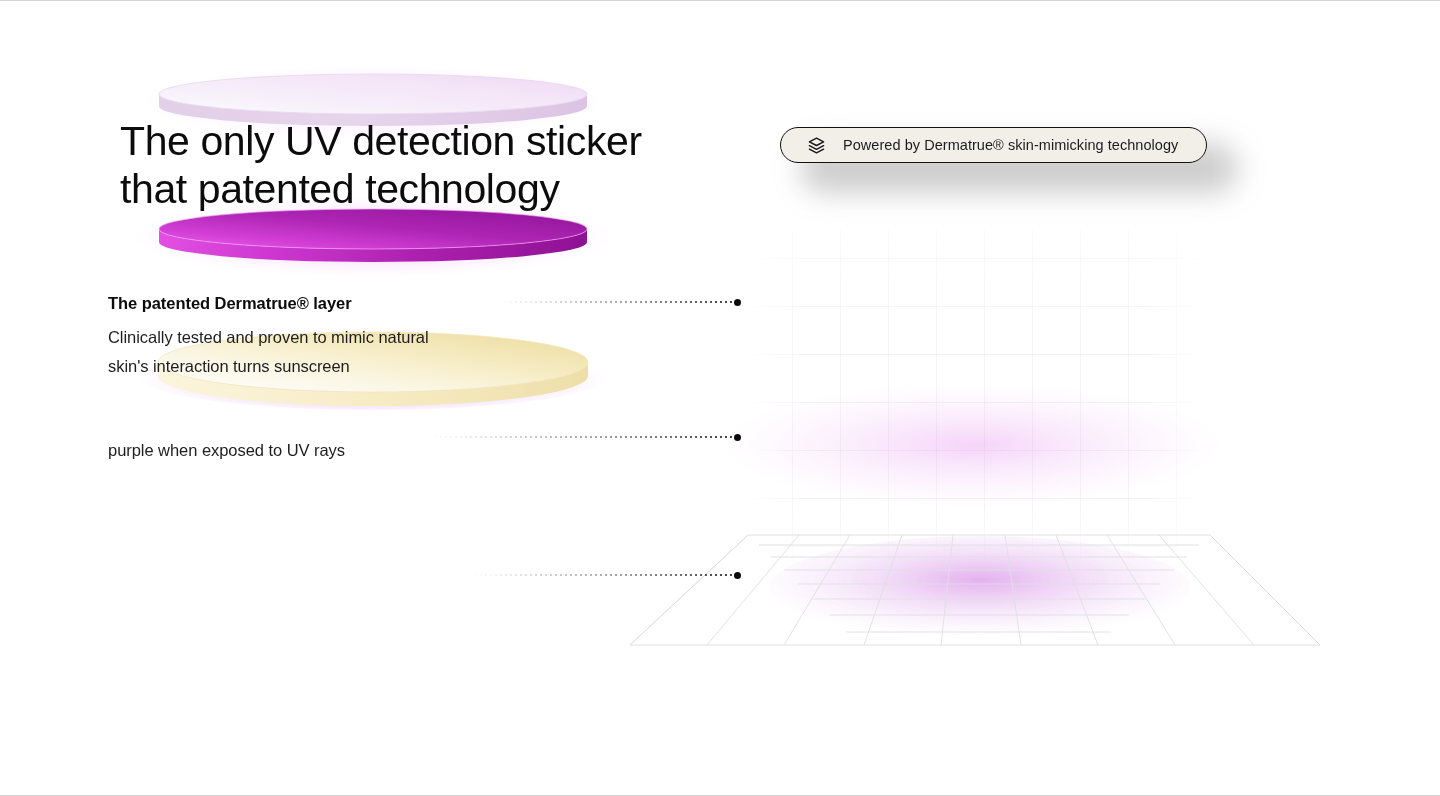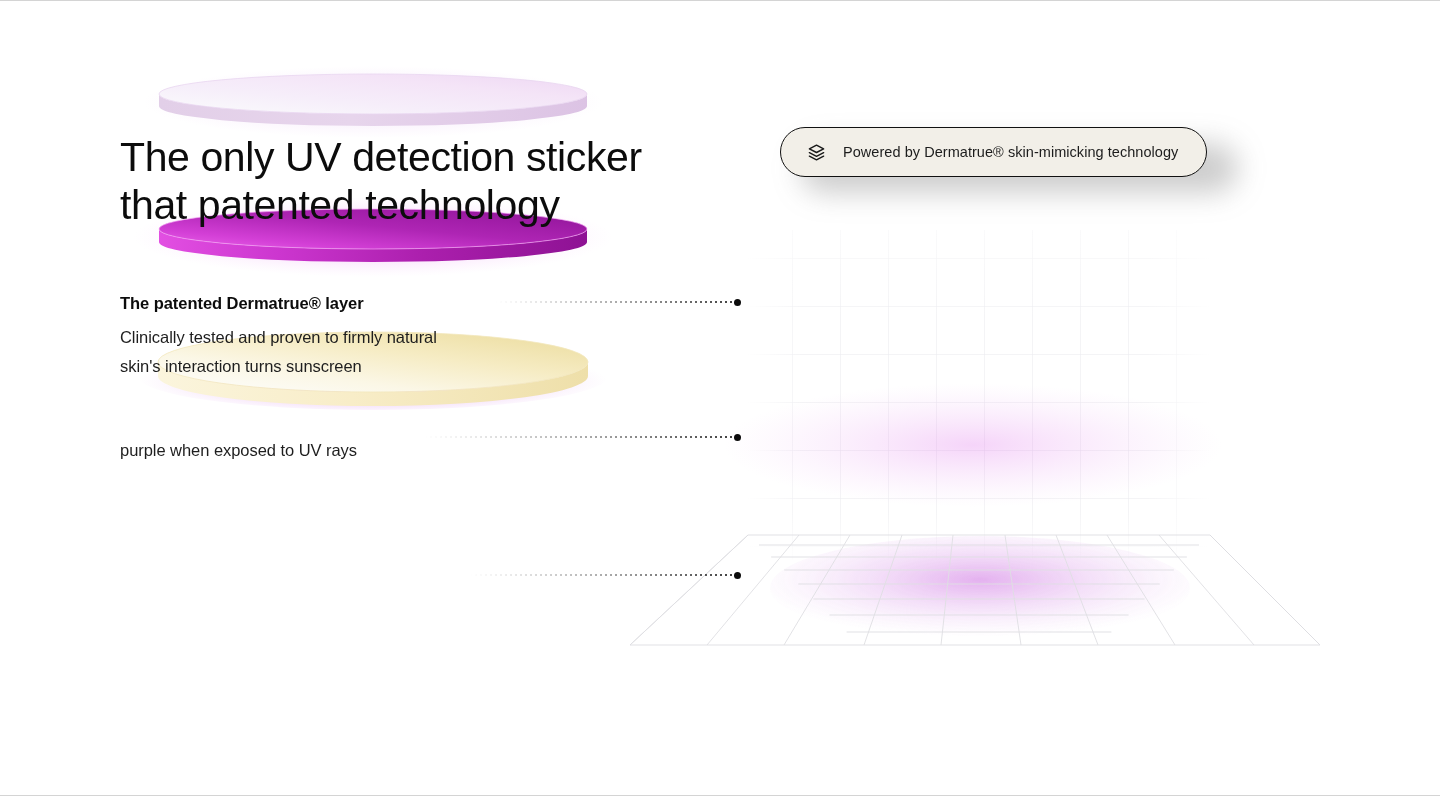--- a/index.html
+++ b/index.html
@@ -40,21 +40,20 @@
   .headline {
     position: absolute;
     left: 120px;
     top: 117px;
     width: 620px;
     font-size: 41px;
     line-height: 48px;
     font-weight: 400;
     letter-spacing: -0.4px;
     color: #0c0c0c;
-    margin-top: 16px;
   }
   .headline .l2 { display: block; }
 
   
   .badge-wrap {
     position: absolute;
     left: 780px;
     top: 127px;
   }
   .badge-shadow {
@@ -67,21 +66,21 @@
     background: rgba(90, 90, 90, 0.30);
     filter: blur(14px);
     z-index: 0;
   }
   .badge {
     position: relative;
     z-index: 1;
     display: inline-flex;
     align-items: center;
     gap: 17px;
-    height: 50px;
+    height: 36px;
     padding: 0 28px 0 26px;
     border: 1.4px solid #111111;
     border-radius: 25px;
     background: #f2efe8;
   }
   .badge-icon {
     width: 19px;
     height: 19px;
     flex: none;
     display: block;
@@ -90,21 +89,21 @@
   .badge-text {
     font-size: 14.5px;
     line-height: 1;
     font-weight: 400;
     color: #1c1c1c;
     letter-spacing: 0.05px;
     white-space: nowrap;
   }
 
   
-  .layer-note { position: absolute; left: 120px; width: 400px; }
+  .layer-note { position: absolute; left: 108px; width: 400px; }
   .layer-note .note-title {
     font-size: 16.5px;
     font-weight: 700;
     line-height: 22px;
     color: #0c0c0c;
     letter-spacing: -0.05px;
     white-space: nowrap;
   }
   .layer-note .note-body {
     margin-top: 9px;
@@ -359,21 +358,21 @@
     <span class="endcap"></span>
   </div>
   <div class="leader leader-3">
     <span class="dots"></span>
     <span class="endcap"></span>
   </div>
 
   <div class="layer-note note-1">
     <div class="note-title">The patented Dermatrue® layer</div>
     <div class="note-body">
-      <span class="bl">Clinically tested and proven to firmly natural</span>
+      <span class="bl">Clinically tested and proven to mimic natural</span>
       <span class="bl">skin's interaction turns sunscreen</span>
     </div>
   </div>
 
   <div class="layer-note note-2">
     <div class="note-body">
       <span class="bl">purple when exposed to UV rays</span>
     </div>
   </div>
 

